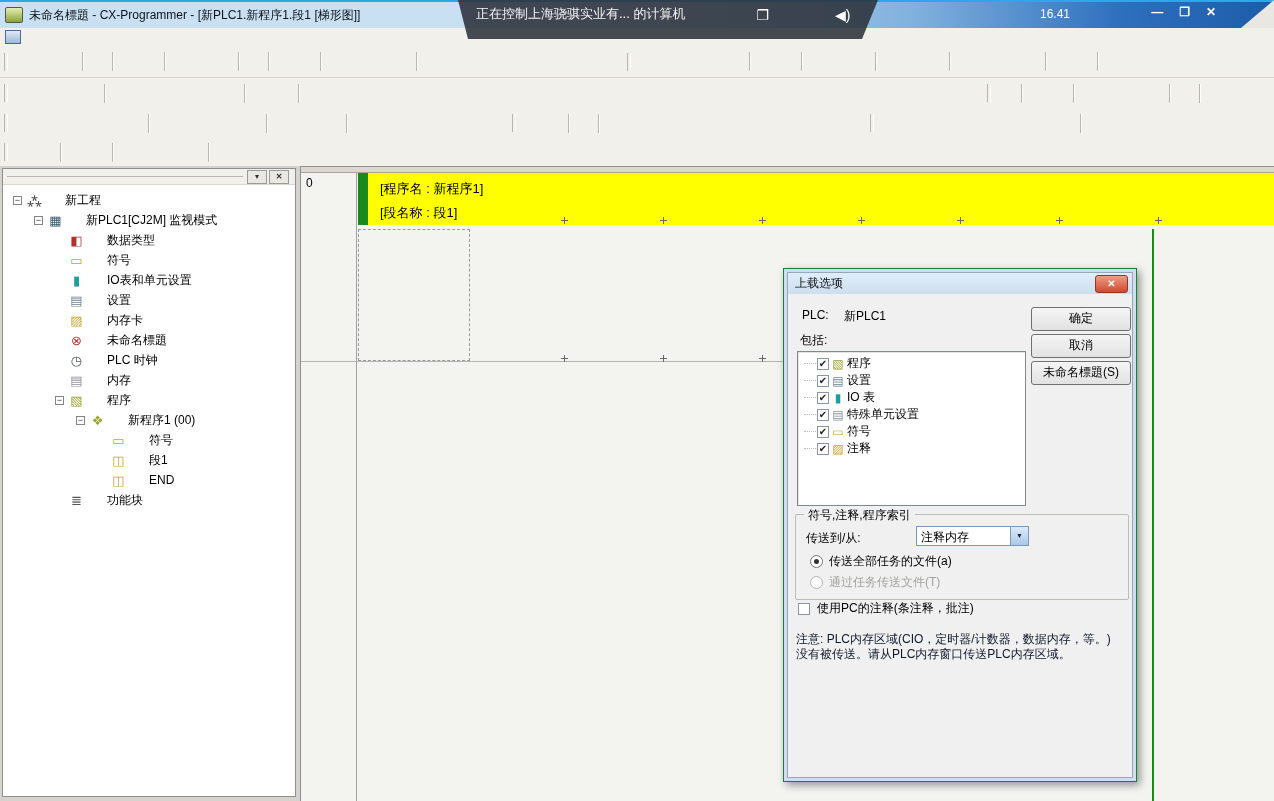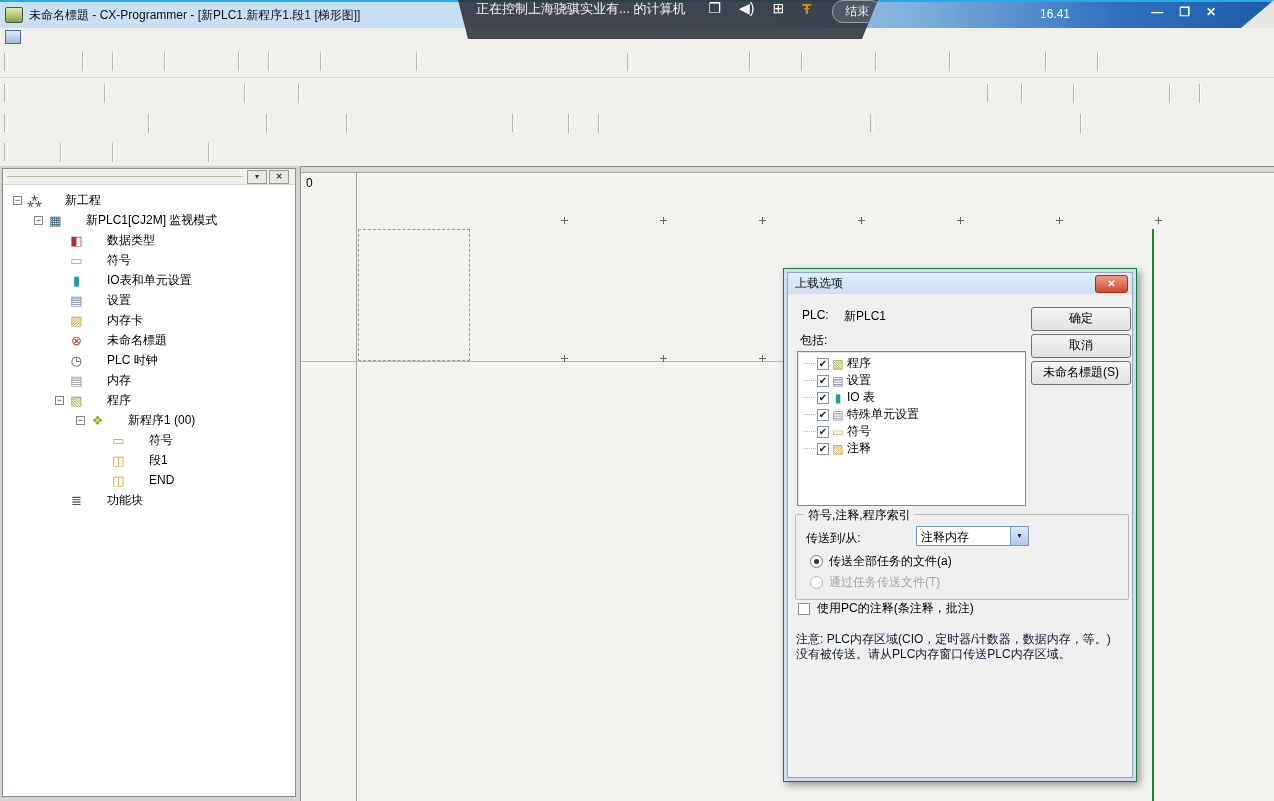--- a/index.html
+++ b/index.html
@@ -12,22 +12,22 @@
     border-top:2px solid #29a9e8;box-sizing:border-box;display:flex;align-items:center;}
   .app-icon{width:16px;height:14px;margin-left:5px;background:linear-gradient(#e6eeb0,#8aa23a);border:1px solid #555;border-radius:2px;}
   .title-text{margin-left:6px;color:#10141a;white-space:nowrap;}
   .tb-time{position:absolute;left:1040px;top:7px;color:#fff;}
   .win-controls{position:absolute;right:58px;top:5px;display:flex;gap:16px;color:#fff;font-size:12px;font-weight:bold;}
   .win-controls span{cursor:default;}
   .corner-tri{position:absolute;top:0;right:0;width:0;height:0;border-left:52px solid transparent;border-bottom:44px solid #e9e7e1;}
 
   
   .overlay{position:absolute;left:458px;top:0;width:420px;height:39px;z-index:50;
-    background:rgba(44,49,58,0.88);color:#f2f2f2;display:flex;align-items:flex-start;
-    clip-path:polygon(0 0,100% 0,calc(100% - 16px) 100%,10px 100%);padding:0 26px 0 18px;box-sizing:border-box;}
+    background:rgba(44,49,58,0.88);color:#f2f2f2;display:flex;align-items:flex-end;
+    clip-path:polygon(0 0,100% 0,calc(100% - 16px) 100%,10px 100%);padding:0 26px 16px 18px;box-sizing:border-box;gap:48px;}
   .ov-text{white-space:nowrap;font-size:13px;margin-right:14px;}
   .ov-ic{margin:0 9px;font-size:14px;color:#fff;}
   .ov-key{color:#d8941f;font-weight:bold;font-size:15px;}
   .ov-end{margin-left:12px;border:1px solid #9aa0a8;border-radius:11px;padding:2px 12px;font-size:12px;color:#eee;background:rgba(120,126,134,.35);white-space:nowrap;}
 
   
   .menubar{position:absolute;top:28px;left:0;right:0;height:18px;background:#f2f0ea;border-bottom:1px solid #dad7d0;display:flex;align-items:center;padding-left:3px;}
   .mdi-icon{width:14px;height:12px;border:1px solid #4a6a9a;background:linear-gradient(#dfe9f6,#9db8d8);margin:0 6px 0 2px;}
   .menu-item{padding:1px 8px;color:#1a1a1a;white-space:nowrap;}
 
@@ -434,20 +434,27 @@
           </div>
         </div>
     </div>
 
     <div class="ladder">
       <div class="l-top"></div>
       <div class="l-margin">
         <span class="rung-num">0</span>
       </div>
       <div class="l-rowline"></div>
+      <div class="banner">
+        <div class="banner-bar"></div>
+        <div class="banner-lines">
+          <div>[程序名 : 新程序1]</div>
+          <div>[段名称 : 段1]</div>
+        </div>
+      </div>
       <div class="cursor-cell"></div>
       <div class="plus" style="left:260px;top:50px"></div>
       <div class="plus" style="left:359px;top:50px"></div>
       <div class="plus" style="left:458px;top:50px"></div>
       <div class="plus" style="left:557px;top:50px"></div>
       <div class="plus" style="left:656px;top:50px"></div>
       <div class="plus" style="left:755px;top:50px"></div>
       <div class="plus" style="left:854px;top:50px"></div>
       <div class="plus" style="left:260px;top:188px"></div>
       <div class="plus" style="left:359px;top:188px"></div>

